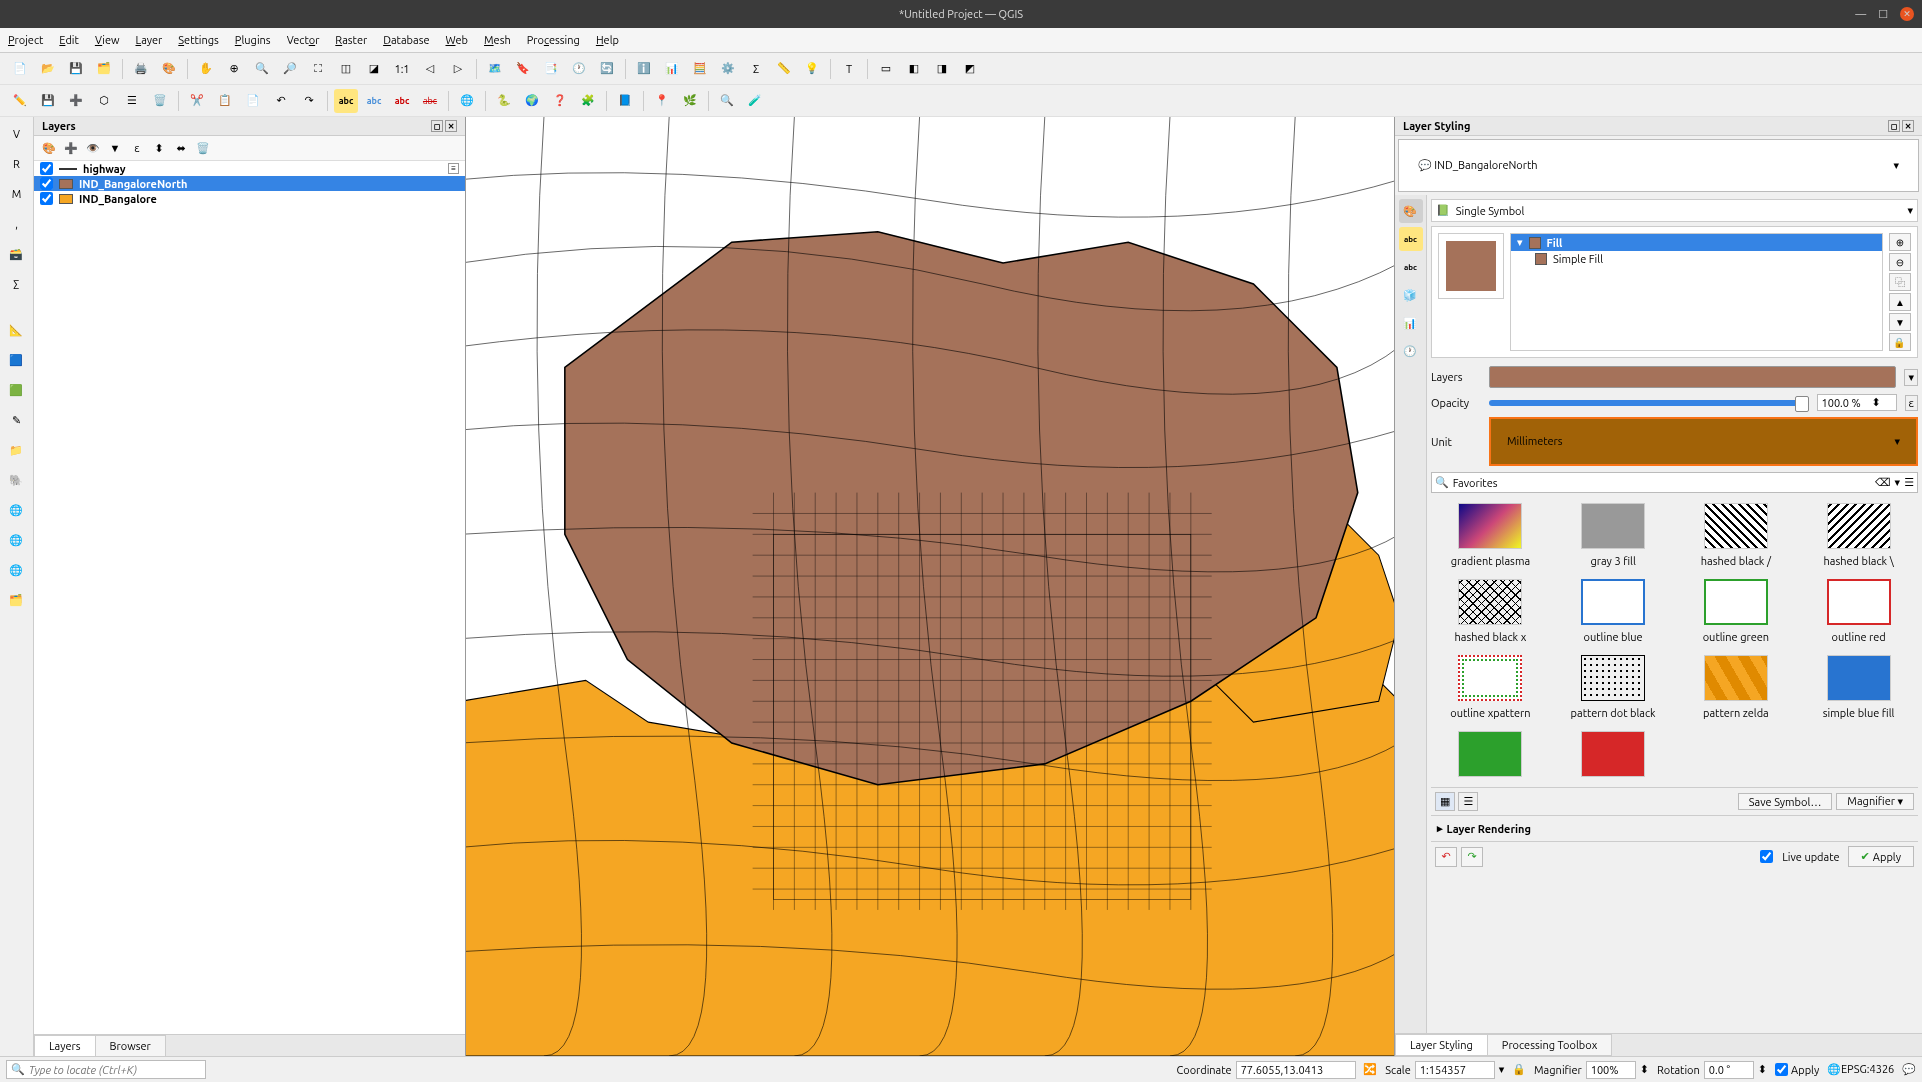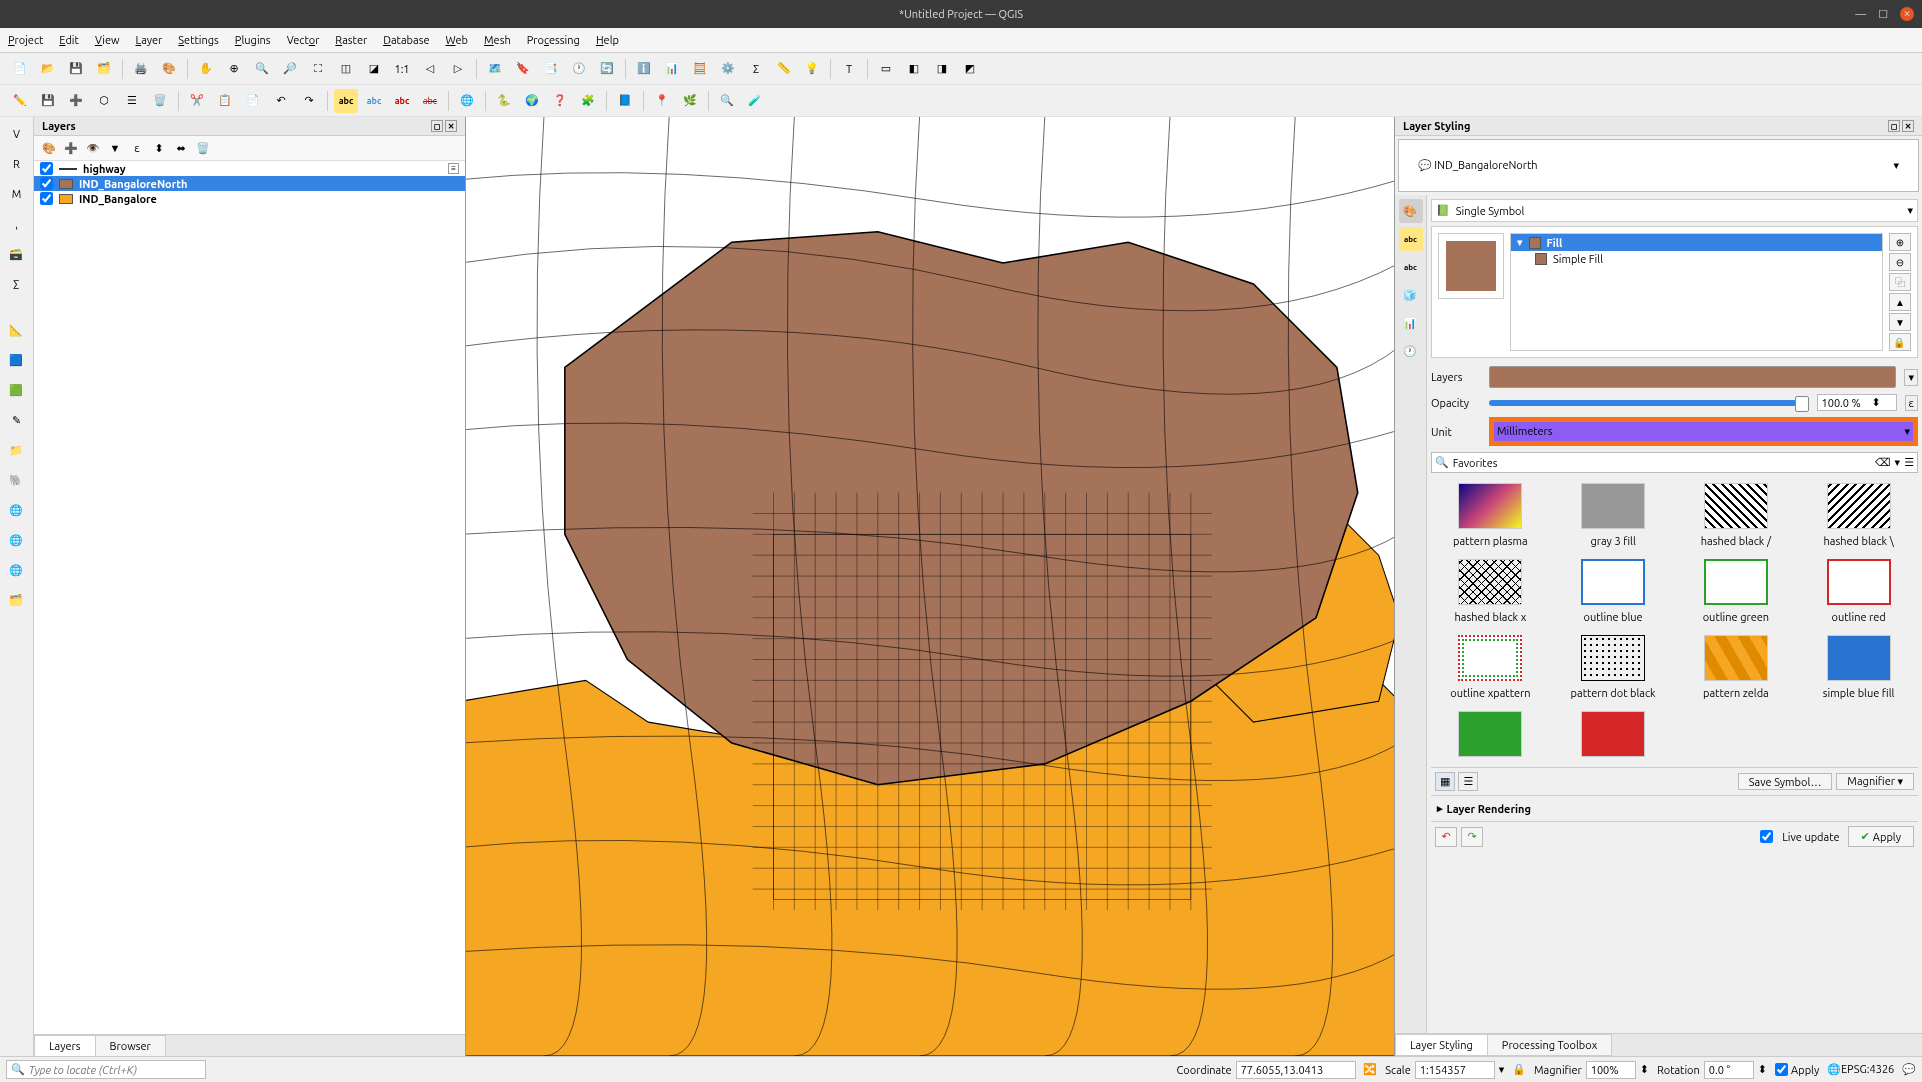--- a/index.html
+++ b/index.html
@@ -51,21 +51,21 @@
 .symbol-tree-item.sel{background:#3584e4;color:#fff}
 .tree-buttons{display:flex;flex-direction:column;gap:2px}
 .tree-buttons span{width:22px;height:18px;border:1px solid #bbb;background:#f5f5f5;display:inline-flex;align-items:center;justify-content:center;font-size:10px;cursor:pointer}
 .prop-row{display:flex;align-items:center;gap:8px;margin-bottom:6px}
 .prop-row label{width:50px}
 .color-bar{flex:1;height:22px;background:#a5725a;border:1px solid #999;border-radius:2px}
 .opacity-slider{flex:1;height:6px;background:linear-gradient(to right,#3584e4,#3584e4);border-radius:3px;position:relative}
 .opacity-slider::after{content:"";position:absolute;right:0;top:-4px;width:12px;height:14px;background:#fff;border:1px solid #888;border-radius:2px}
 .spin{display:flex;align-items:center;border:1px solid #bbb;background:#fff;padding:1px 4px;width:80px}
 .spin input{border:none;width:50px;text-align:left;outline:none}
-.unit-select{flex:1;border:5px solid #f97316;background:#8b5cf6;padding:3px}
+.unit-select{flex:1;border:2px solid #f97316;background:#a16207;padding:16px}
 .fav-search{display:flex;border:1px solid #bbb;background:#fff;padding:3px;align-items:center;gap:4px;margin-bottom:6px}
 .fav-search input{border:none;flex:1;outline:none}
 .style-grid{display:grid;grid-template-columns:repeat(4,1fr);gap:12px;padding:4px;max-height:410px;overflow:auto}
 .style-cell{text-align:center;cursor:pointer}
 .style-thumb{width:64px;height:46px;margin:0 auto 6px;border:1px solid #ccc;background:#fff;display:flex;align-items:center;justify-content:center}
 .bottom-actions{display:flex;justify-content:space-between;padding:4px;border-top:1px solid #ccc;align-items:center}
 .bottom-actions button{padding:1px 10px;border:1px solid #bbb;background:#f5f5f5;cursor:pointer}
 .layer-rendering{padding:6px;font-weight:bold;border-top:1px solid #ccc;display:flex;align-items:center;gap:4px}
 .apply-row{display:flex;justify-content:space-between;align-items:center;padding:4px;border-top:1px solid #ccc}
 .apply-row .navbtns{display:flex;gap:4px}
@@ -370,21 +370,21 @@
 
         <div class="fav-search">
           <span>🔍</span>
           <input value="Favorites" style="">
           <span>⌫</span>
           <span>▾</span>
           <span>☰</span>
         </div>
 
         <div class="style-grid">
-          <div class="style-cell"><div class="style-thumb" style="background:linear-gradient(135deg,#0d0887,#cc4778,#f0f921)"></div><span>pattern plasma</span></div>
+          <div class="style-cell"><div class="style-thumb" style="background:linear-gradient(135deg,#0d0887,#cc4778,#f0f921)"></div><span>gradient plasma</span></div>
           <div class="style-cell"><div class="style-thumb" style="background:#999"></div><span>gray 3 fill</span></div>
           <div class="style-cell"><div class="style-thumb" style="background:repeating-linear-gradient(45deg,#000 0 2px,#fff 2px 6px)"></div><span>hashed black /</span></div>
           <div class="style-cell"><div class="style-thumb" style="background:repeating-linear-gradient(-45deg,#000 0 2px,#fff 2px 6px)"></div><span>hashed black \</span></div>
           <div class="style-cell"><div class="style-thumb" style="background:repeating-linear-gradient(45deg,#000 0 1px,transparent 1px 6px),repeating-linear-gradient(-45deg,#000 0 1px,transparent 1px 6px)"></div><span>hashed black x</span></div>
           <div class="style-cell"><div class="style-thumb" style="border:2px solid #2874d0"></div><span>outline blue</span></div>
           <div class="style-cell"><div class="style-thumb" style="border:2px solid #2ca02c"></div><span>outline green</span></div>
           <div class="style-cell"><div class="style-thumb" style="border:2px solid #d62728"></div><span>outline red</span></div>
           <div class="style-cell"><div class="style-thumb" style="border:2px dotted #d62728;position:relative">
                 <span style="position:absolute;inset:2px;border:2px dotted #2ca02c"></span>
               </div><span>outline xpattern</span></div>

